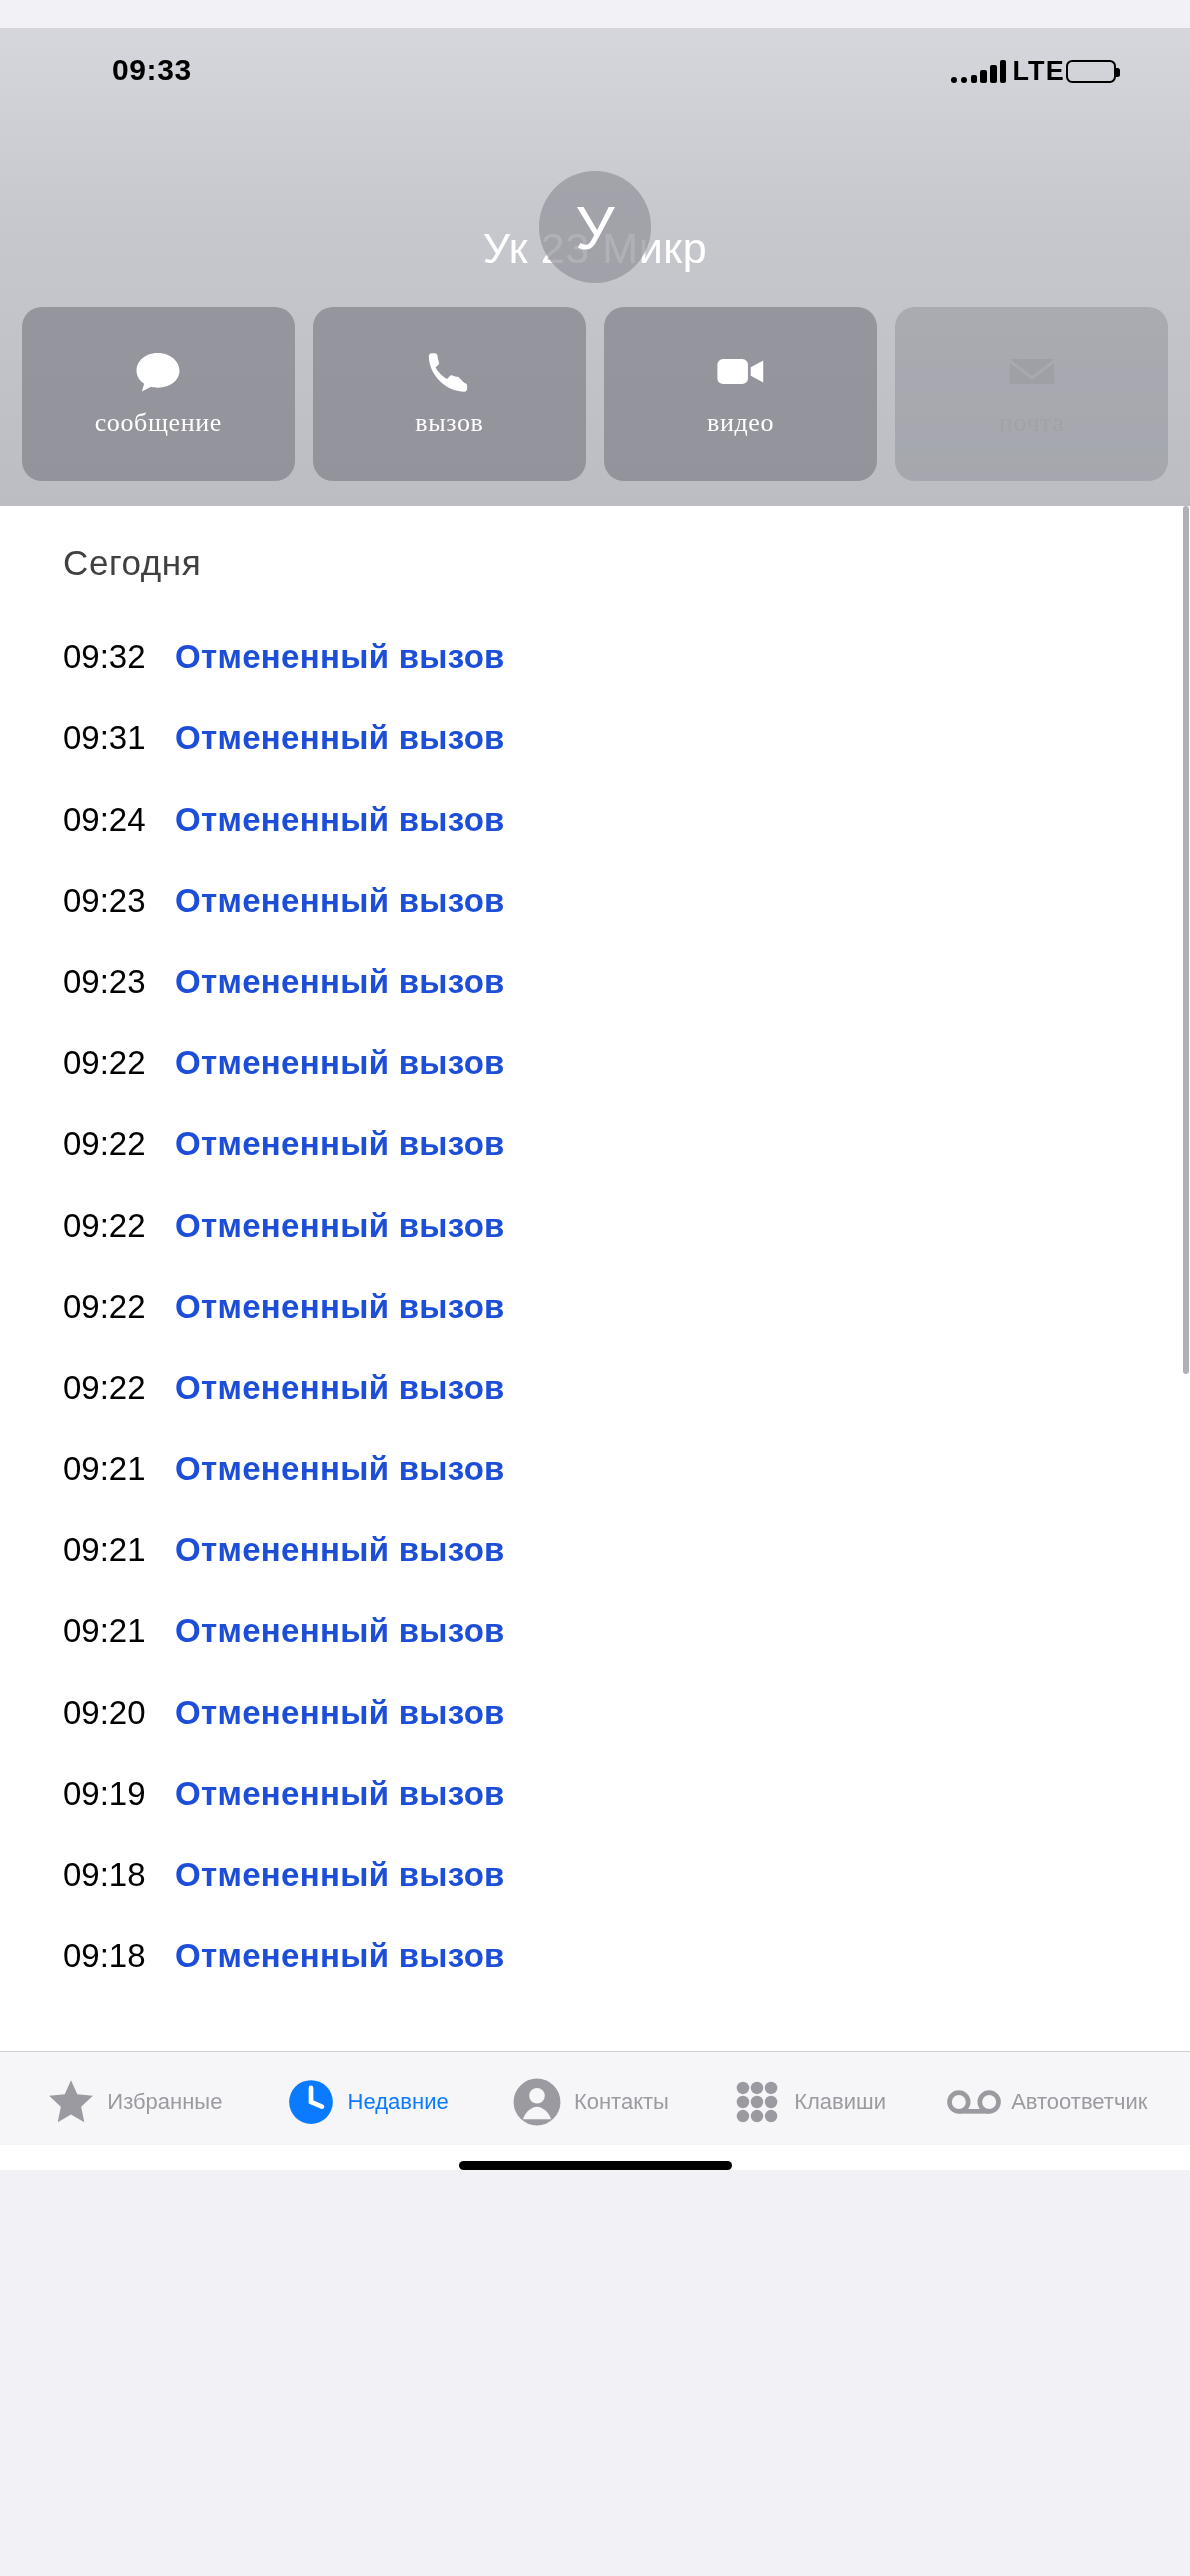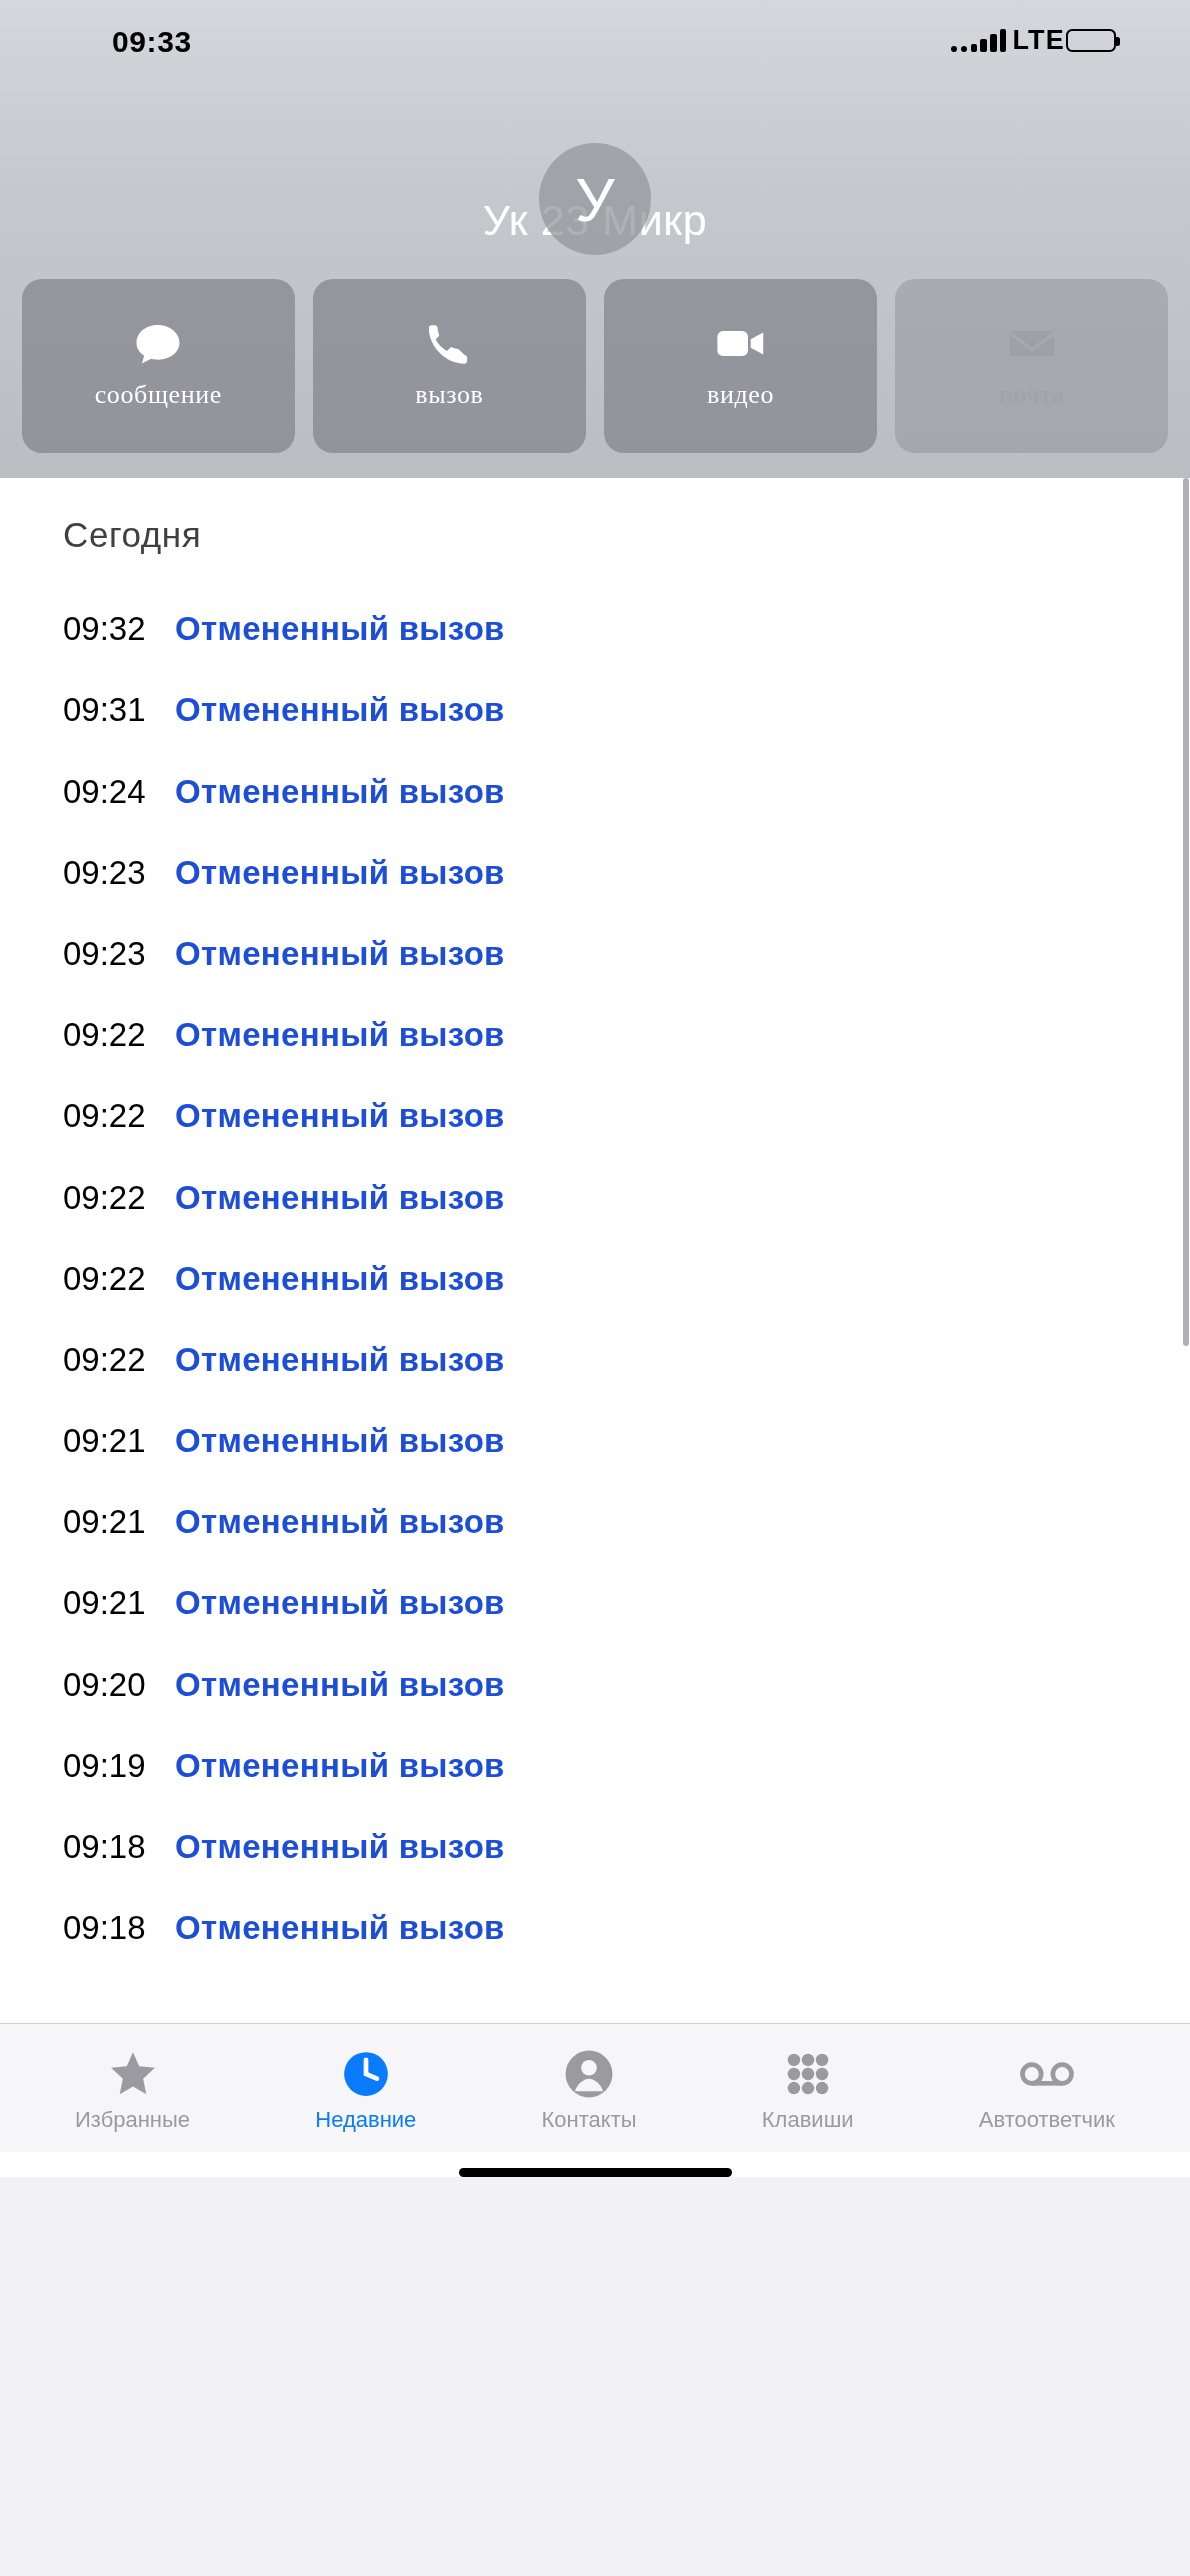--- a/index.html
+++ b/index.html
@@ -11,26 +11,27 @@
   }
   
   .header {
     background:linear-gradient(#d6d7dc 0%, #c6c8cd 40%, #bbbdc3 100%);
     padding-bottom:25px;
     position:relative;
   }
   .status-bar {
     display:flex;
     justify-content:space-between;
-    align-items:flex-start;
+    align-items:flex-end;
     padding:25px 74px 18.6px 112px;
     font-size:30px;
     font-weight:700;
     color:#000;
     letter-spacing:0.6px;
+    margin-top:28px;
   }
   .status-right { display:flex; align-items:center; gap:1px; }
   .signal { display:flex; align-items:flex-end; gap:3.7px; margin-right:5px;}
   .signal .dot { width:6.2px; height:6.2px; border-radius:50%; background:#000;}
   .signal .bar { width:6.2px; border-radius:1.9px; background:#000;}
   .signal .bar.b1{height:8.7px;} .signal .bar.b2{height:13.6px;}
   .signal .bar.b3{height:18.6px;} .signal .bar.b4{height:23.6px;}
   .lte { font-size:27px; font-weight:600; letter-spacing:1.2px;}
   .battery {
     width:50px; height:23.6px; border:2.5px solid #000; border-radius:6.2px;
@@ -105,21 +106,21 @@
   }
   .body-wrap{ position:relative; padding-top:0;}
   
   .tabbar{
     border-top:1.2px solid #d0d0d5;
     background:#f6f6f9;
     display:flex; justify-content:space-around; align-items:flex-start;
     padding:25px 12.4px 18.6px; margin-top:37px;
   }
   .tab{
-    display:flex; flex-direction:column; align-items:center; gap:8.7px;
+    display:flex; flex-direction:row; align-items:center; gap:8.7px;
     color:#9a9aa0; font-size:22px;
   }
   .tab.active{ color:#0a7aff;}
   .tab svg{ width:56px; height:50px; fill:currentColor;}
   .home-indicator{
     width:273px; height:8.7px; background:#000; border-radius:6.2px;
     margin:16px auto 21px;
   }
 </style>
 </head>

